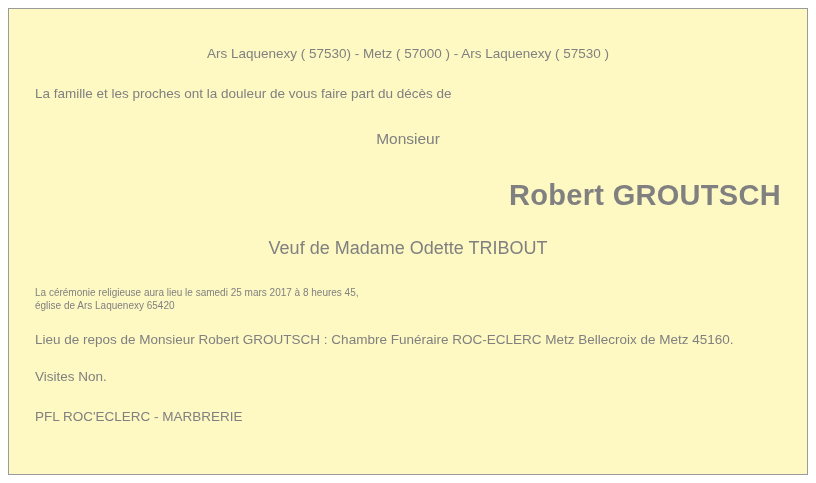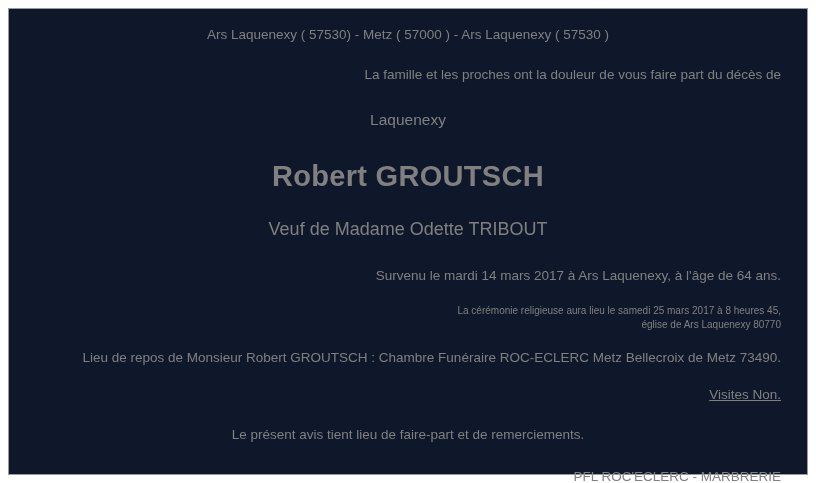--- a/index.html
+++ b/index.html
@@ -10,103 +10,101 @@
   body {
     width: 816px;
     height: 483px;
     font-family: "Liberation Sans", sans-serif;
     color: #808080;
   }
   .notice {
     box-sizing: border-box;
     width: 816px;
     height: 483px;
-    background: #0f172a;
+    background: #fef9c3;
     border: 9px solid #ffffff;
     outline: 1px solid #9a9a9a;
     outline-offset: -9px;
-    padding: 17px 26px 10px 26px;
+    padding: 36px 26px 10px 26px;
     position: relative;
   }
   .line {
     font-size: 10px;
     line-height: 1.35;
     margin: 0;
   }
   .center { text-align: center; }
-  .left { text-align: right; }
+  .left { text-align: left; }
 
   .loc {
     font-size: 13.5px;
     margin-bottom: 22px;
   }
   .intro {
     font-size: 13.5px;
     margin-bottom: 26px;
   }
   .title-monsieur {
     font-size: 15.5px;
     margin-bottom: 26px;
   }
   .name {
     font-size: 29px;
     font-weight: bold;
     letter-spacing: 0.3px;
     margin-bottom: 20px;
+    text-align: right;
   }
   .spouse {
     font-size: 18px;
     margin-bottom: 26px;
   }
   .para {
     font-size: 13.5px;
     margin-bottom: 19px;
   }
   .para-multiline {
     font-size: 13.5px;
     line-height: 1.45;
     margin-bottom: 18px;
   }
   .visits {
     font-size: 13.5px;
     margin-bottom: 22px;
-    text-decoration: underline;
   }
   .present {
     font-size: 13.5px;
     margin-bottom: 23px;
   }
   .pfl {
     font-size: 13.5px;
     margin-bottom: 23px;
   }
 </style>
 </head>
 <body>
 
 <div class="notice">
 
   <p class="line center loc">Ars Laquenexy ( 57530) - Metz ( 57000 ) - Ars Laquenexy ( 57530 )</p>
 
   <p class="line left intro">La famille et les proches ont la douleur de vous faire part du décès de</p>
 
-  <p class="line center title-monsieur">Laquenexy</p>
+  <p class="line center title-monsieur">Monsieur</p>
 
   <p class="line center name">Robert GROUTSCH</p>
 
   <p class="line center spouse">Veuf de Madame Odette TRIBOUT</p>
 
-  <p class="line left para">Survenu le mardi 14 mars 2017 à Ars Laquenexy, à l'âge de 64 ans.</p>
 
   <div class="para-multiline">
     <div class="line left">La cérémonie religieuse aura lieu le samedi 25 mars 2017 à 8 heures 45,</div>
-    <div class="line left">église de Ars Laquenexy 80770</div>
+    <div class="line left">église de Ars Laquenexy 65420</div>
   </div>
 
-  <p class="line left para">Lieu de repos de Monsieur Robert GROUTSCH : Chambre Funéraire ROC-ECLERC Metz Bellecroix de Metz 73490.</p>
+  <p class="line left para">Lieu de repos de Monsieur Robert GROUTSCH : Chambre Funéraire ROC-ECLERC Metz Bellecroix de Metz 45160.</p>
 
   <p class="line left visits">Visites Non.</p>
 
-  <p class="line center present">Le présent avis tient lieu de faire-part et de remerciements.</p>
 
   <p class="line left pfl">PFL ROC'ECLERC - MARBRERIE</p>
 
 </div>
 
 </body></html>

